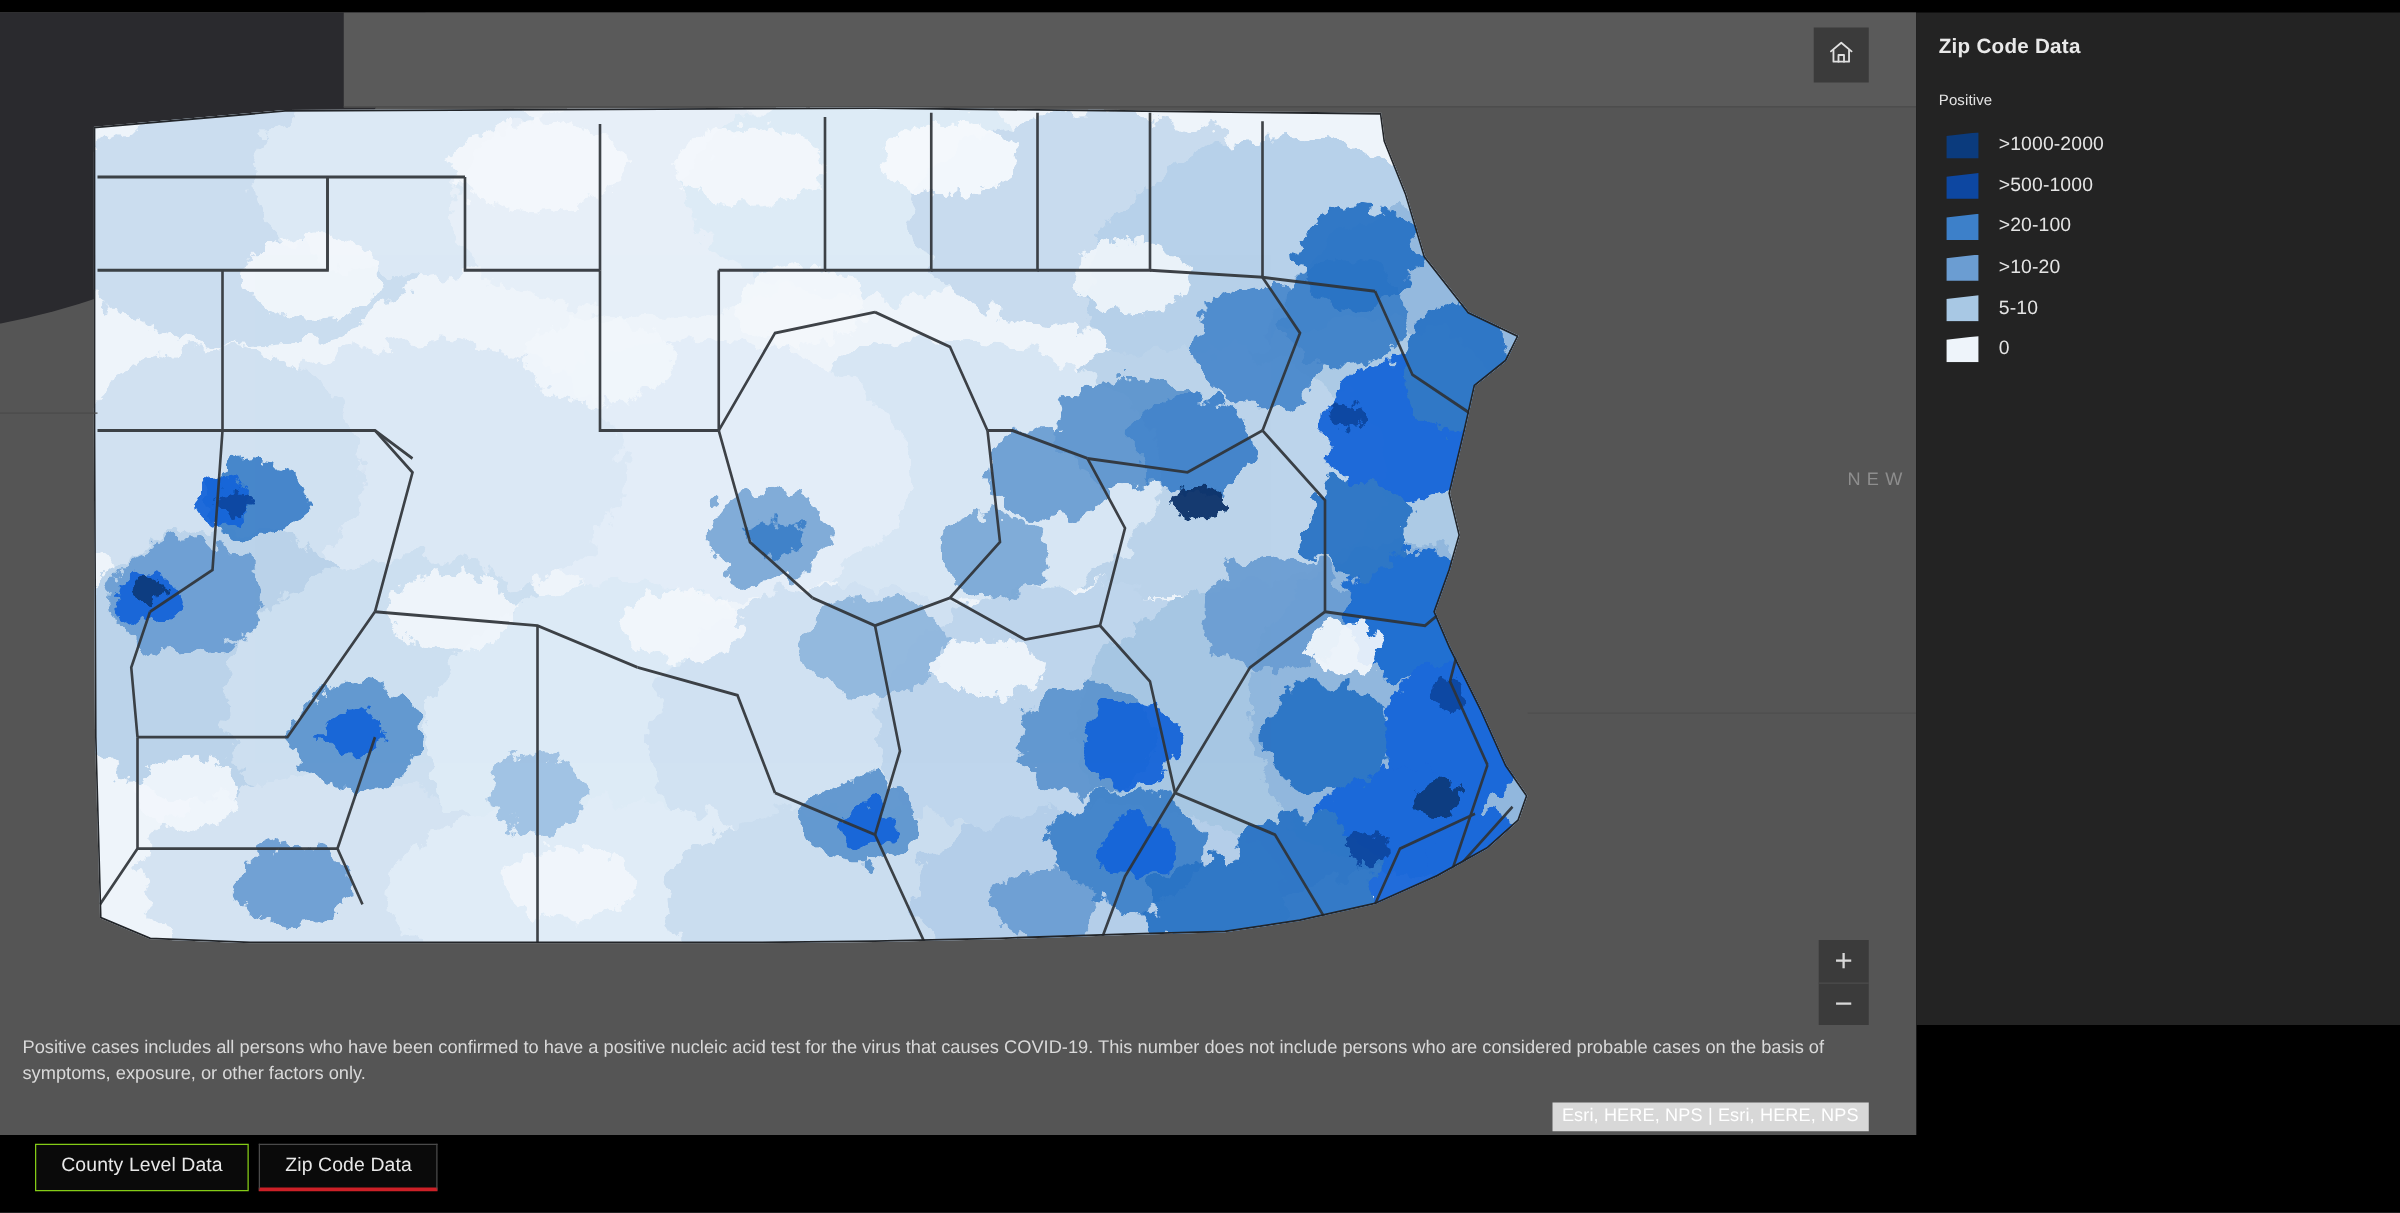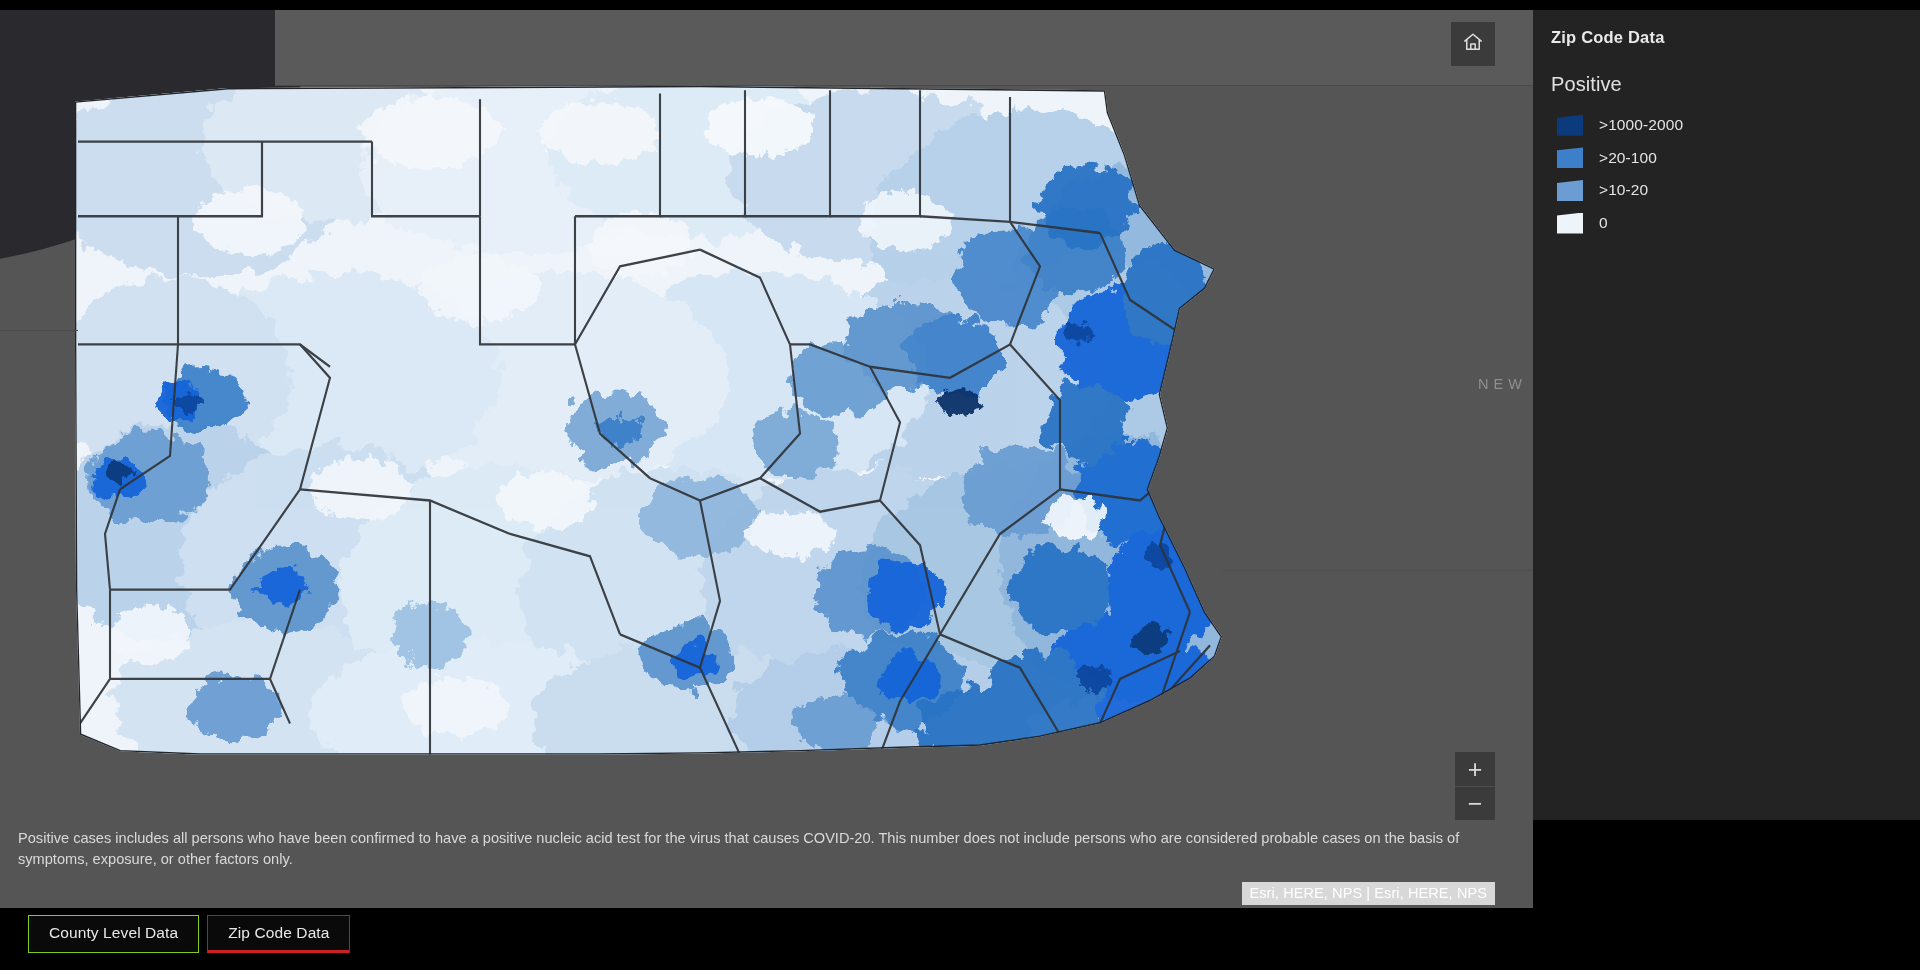--- a/index.html
+++ b/index.html
@@ -123,21 +123,21 @@
   }
   #legend-title {
     color: #e9e9e9;
     font-size: 16.5px;
     font-weight: bold;
     letter-spacing: 0.2px;
     margin-bottom: 26px;
   }
   #legend-field {
     color: #e2e2e2;
-    font-size: 20px;
+    font-size: 12px;
     margin-bottom: 13px;
     letter-spacing: 0.1px;
   }
   .legend-row {
     display: flex;
     align-items: center;
     height: 32.6px;
   }
   .swatch {
     width: 26px; height: 21px;
@@ -413,34 +413,42 @@
 
   <div id="legend">
     <div id="legend-title">Zip Code Data</div>
     <div id="legend-field">Positive</div>
 
     <div class="legend-row">
       <span class="swatch" style="background: rgb(11, 59, 125);"></span>
       <span class="legend-label">&gt;1000-2000</span>
     </div>
     <div class="legend-row">
+      <span class="swatch" style="background: rgb(13, 71, 161);"></span>
+      <span class="legend-label">&gt;500-1000</span>
+    </div>
+    <div class="legend-row">
       <span class="swatch" style="background: rgb(61, 128, 201);"></span>
       <span class="legend-label">&gt;20-100</span>
     </div>
     <div class="legend-row">
       <span class="swatch" style="background: rgb(107, 157, 210);"></span>
       <span class="legend-label">&gt;10-20</span>
     </div>
     <div class="legend-row">
+      <span class="swatch" style="background: rgb(168, 200, 228);"></span>
+      <span class="legend-label">5-10</span>
+    </div>
+    <div class="legend-row">
       <span class="swatch" style="background: rgb(238, 244, 250);"></span>
       <span class="legend-label">0</span>
     </div>
   </div>
 
-  <div id="footnote">Positive cases includes all persons who have been confirmed to have a positive nucleic acid test for the virus that causes COVID-20.  This number does not include persons who are considered probable cases on the basis of symptoms, exposure, or other factors only.</div>
+  <div id="footnote">Positive cases includes all persons who have been confirmed to have a positive nucleic acid test for the virus that causes COVID-19.  This number does not include persons who are considered probable cases on the basis of symptoms, exposure, or other factors only.</div>
 
   <div id="tabbar">
     <div id="tabstrip">
       <div class="tab">County Level Data</div>
       <div class="tab active">Zip Code Data</div>
     </div>
   </div>
 
 </div>
 

